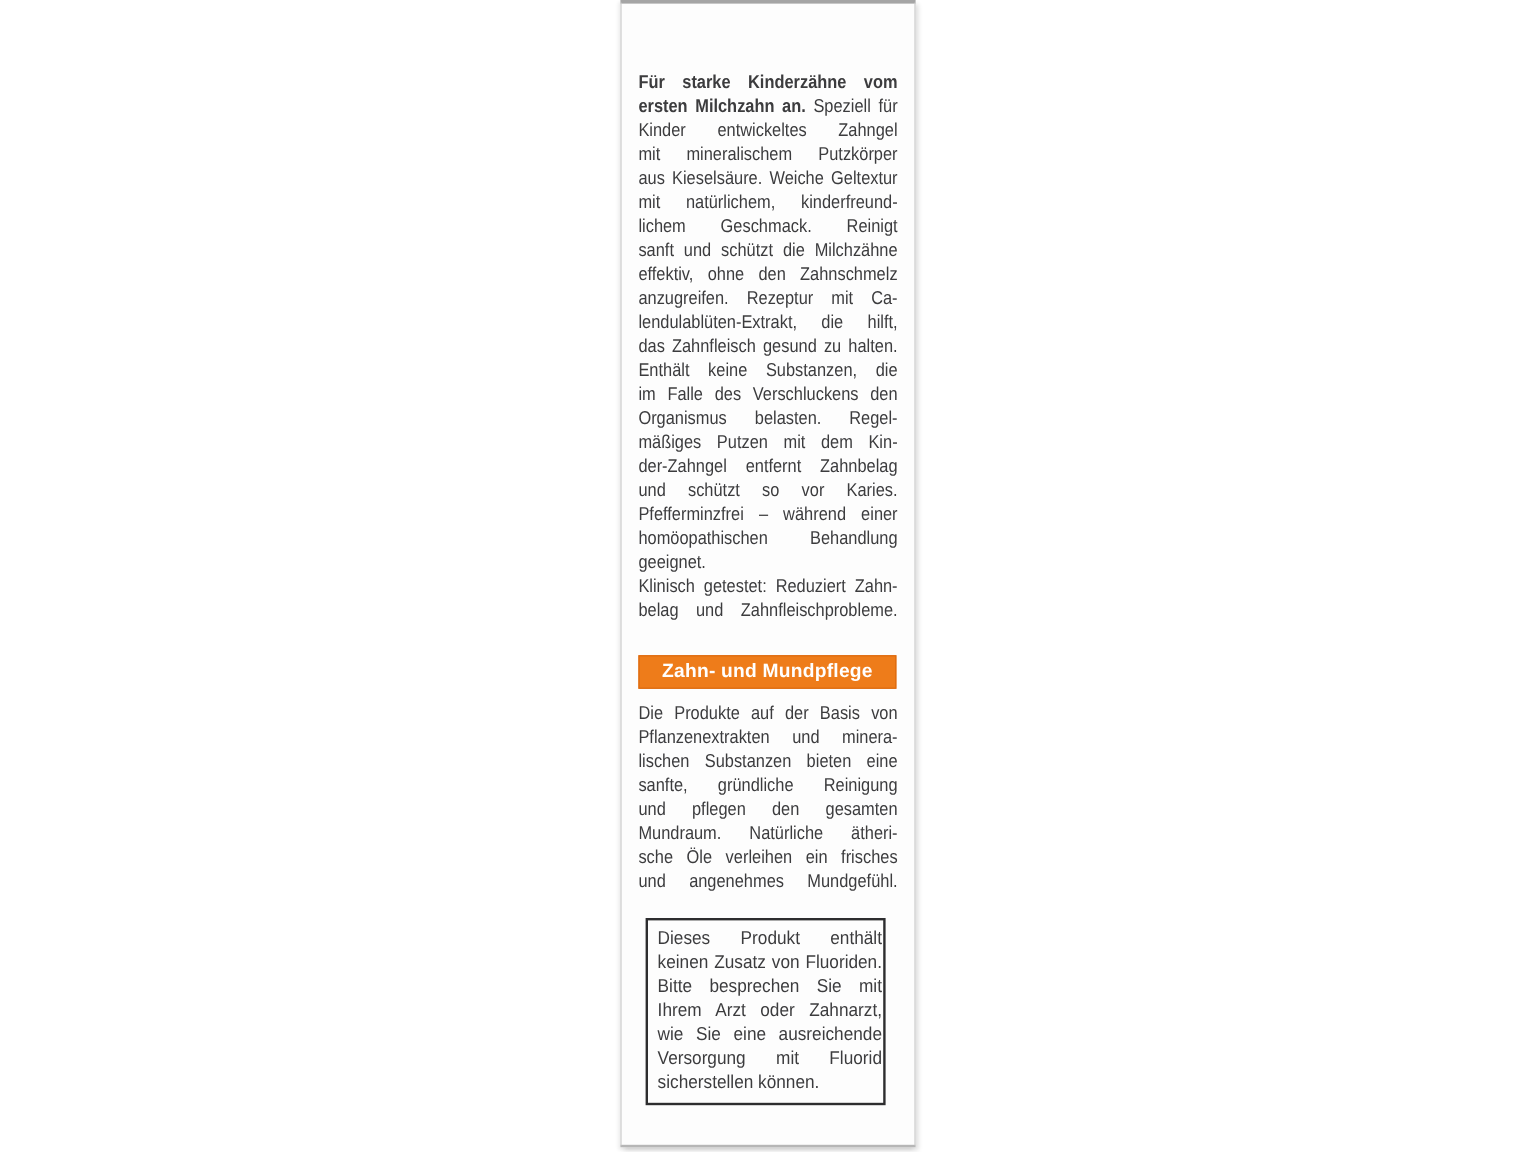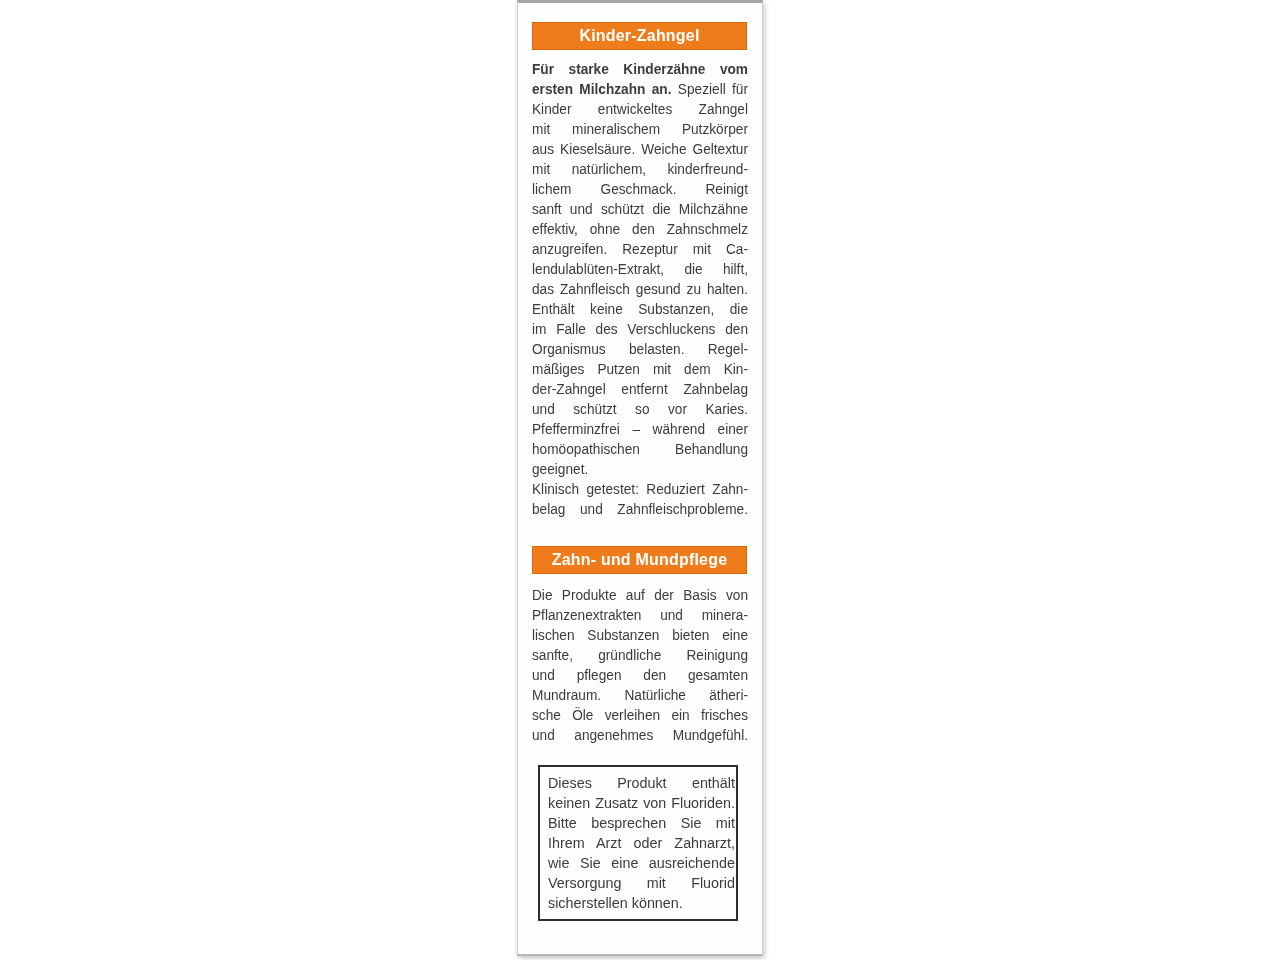--- a/index.html
+++ b/index.html
@@ -87,23 +87,20 @@
     font-size: 15.5px;
     line-height: 20px;
   }
 </style>
 </head>
 <body>
 
 <div class="stage">
   <div class="panel">
 
-    <div class="banner" id="banner1">
-      <span>Kinder-Zahngel</span>
-    </div>
 
     <div class="textblock" id="p1">
       <div class="tline jl lead">Für starke Kinderzähne vom</div>
       <div class="tline jl"><span class="b">ersten Milchzahn an.</span><span> Speziell für</span></div>
       <div>
           <div class="tline jl">Kinder entwickeltes Zahngel</div>
           <div class="tline jl">mit mineralischem Putzkörper</div>
           <div class="tline jl">aus Kieselsäure. Weiche Geltextur</div>
           <div class="tline jl">mit natürlichem, kinderfreund-</div>
           <div class="tline jl">lichem Geschmack. Reinigt</div>

